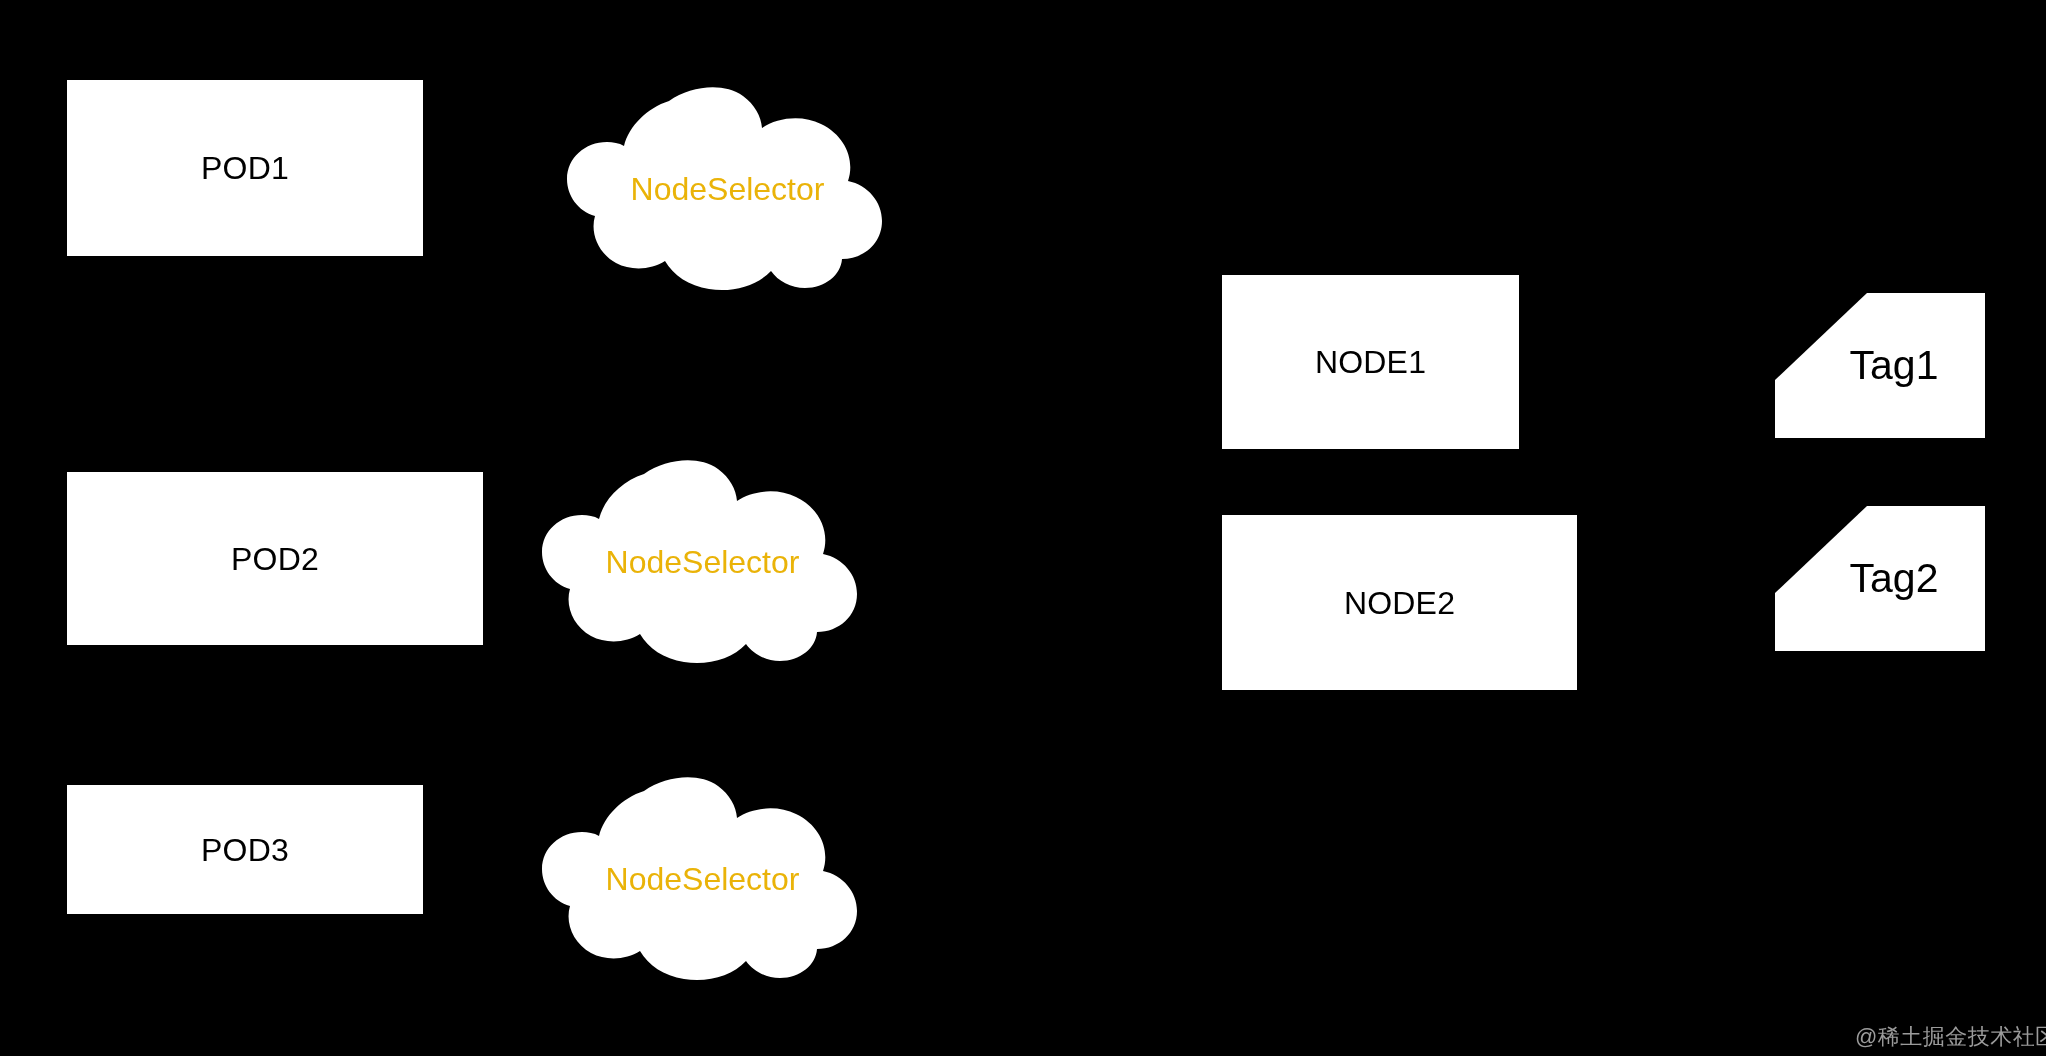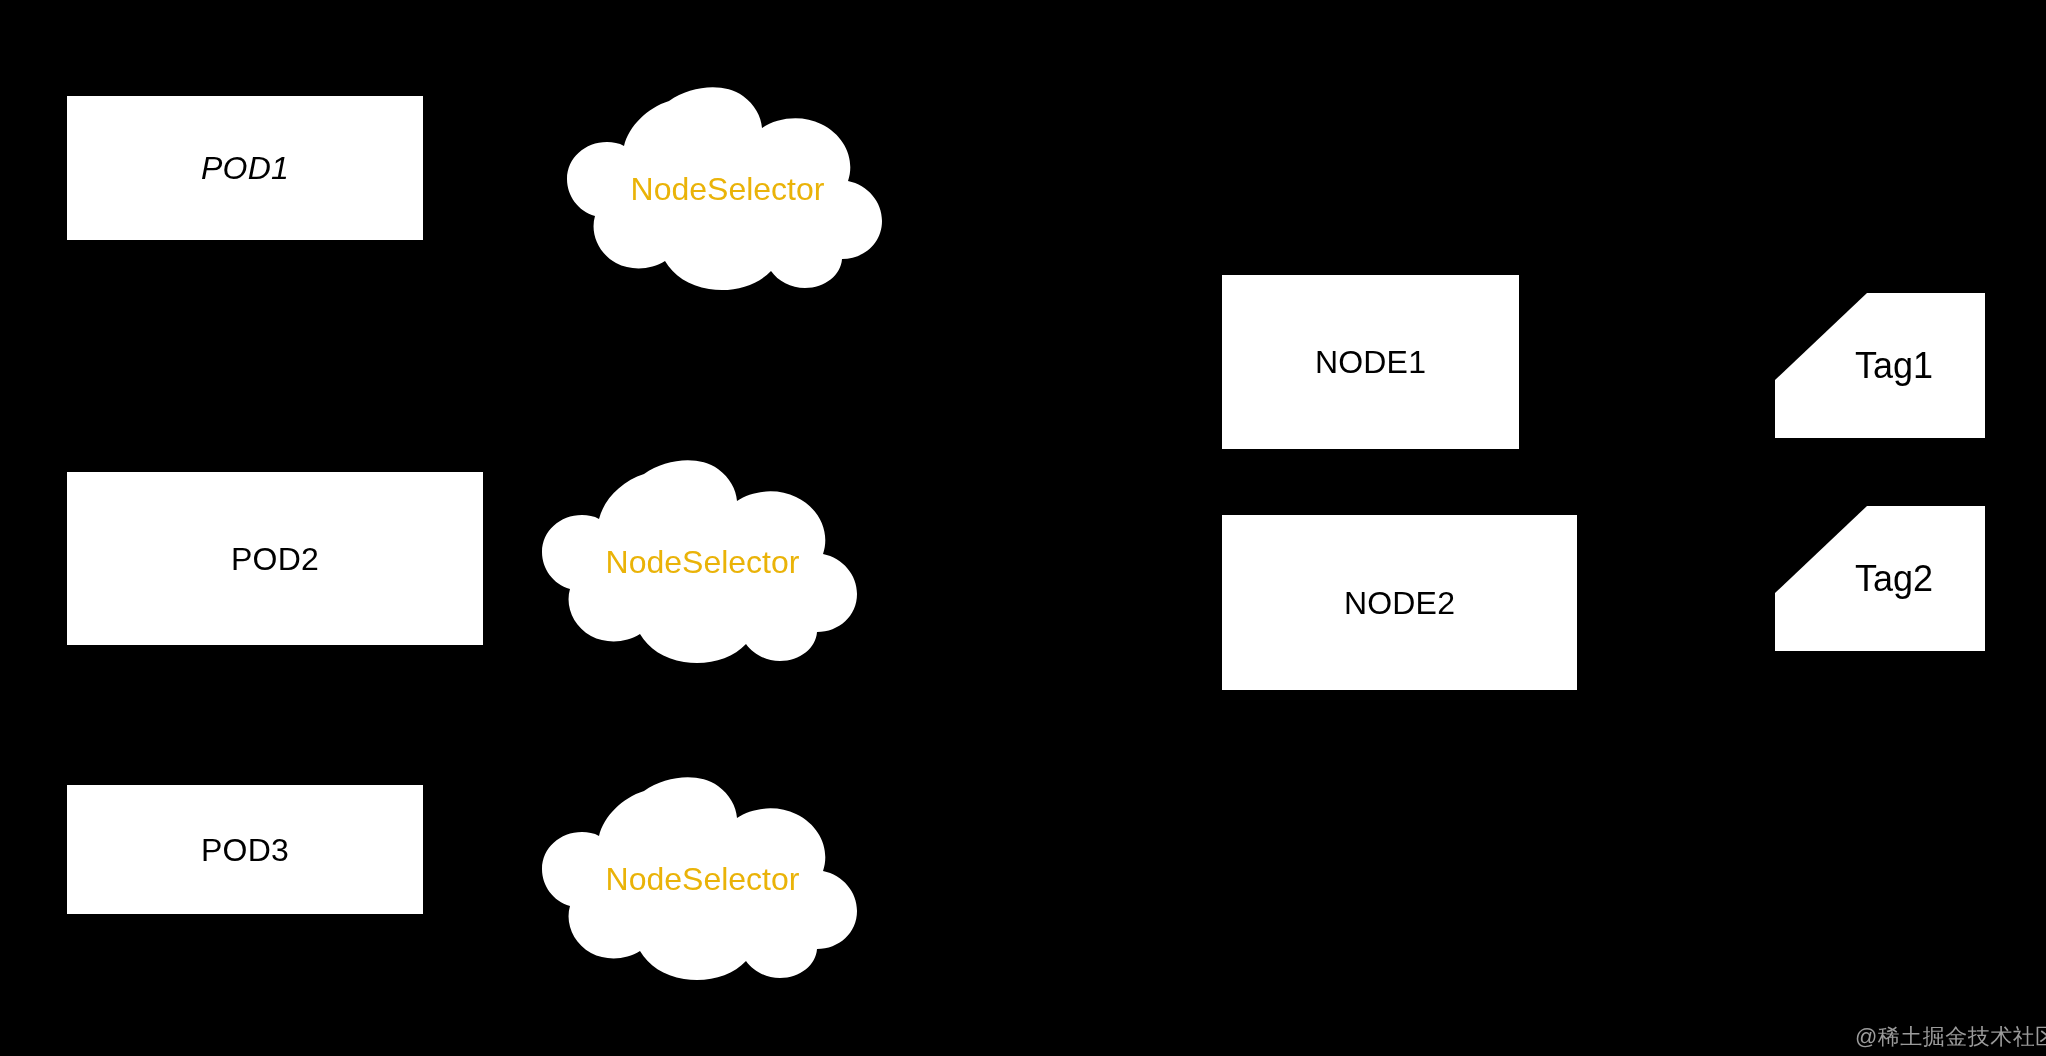--- a/index.html
+++ b/index.html
@@ -67,21 +67,21 @@
     background: #ffffff;
     display: flex;
     align-items: center;
     justify-content: center;
     box-sizing: border-box;
     -webkit-clip-path: polygon(43.8% 0%, 100% 0%, 100% 100%, 0% 100%, 0% 60%);
     clip-path: polygon(43.8% 0%, 100% 0%, 100% 100%, 0% 100%, 0% 60%);
   }
   .tag-label {
     color: #000000;
-    font-size: 36px;
+    font-size: 41px;
     line-height: 1;
     white-space: nowrap;
     transform: translate(14px, 0px);
   }
 
   
   #watermark {
     position: absolute;
     color: #bdbdbd;
     font-size: 22px;
@@ -89,21 +89,21 @@
     white-space: nowrap;
     opacity: 0.82;
     letter-spacing: 0.5px;
   }
 </style>
 </head>
 <body>
 
 <div id="canvas">
 
-  <div class="box" id="pod-0" style="left: 67px; top: 96px; width: 356px; height: 144px; font-style: italic;">
+  <div class="box" id="pod-0" style="left: 67px; top: 80px; width: 356px; height: 176px;">
     <span class="box-label">POD1</span>
   </div>
   <div class="box" id="pod-1" style="left: 67px; top: 472px; width: 416px; height: 173px;">
     <span class="box-label">POD2</span>
   </div>
   <div class="box" id="pod-2" style="left: 67px; top: 785px; width: 356px; height: 129px;">
     <span class="box-label">POD3</span>
   </div>
 
   <div class="cloud" id="cloud-0" style="left: 565px; top: 85px; width: 325px; height: 208px;">

